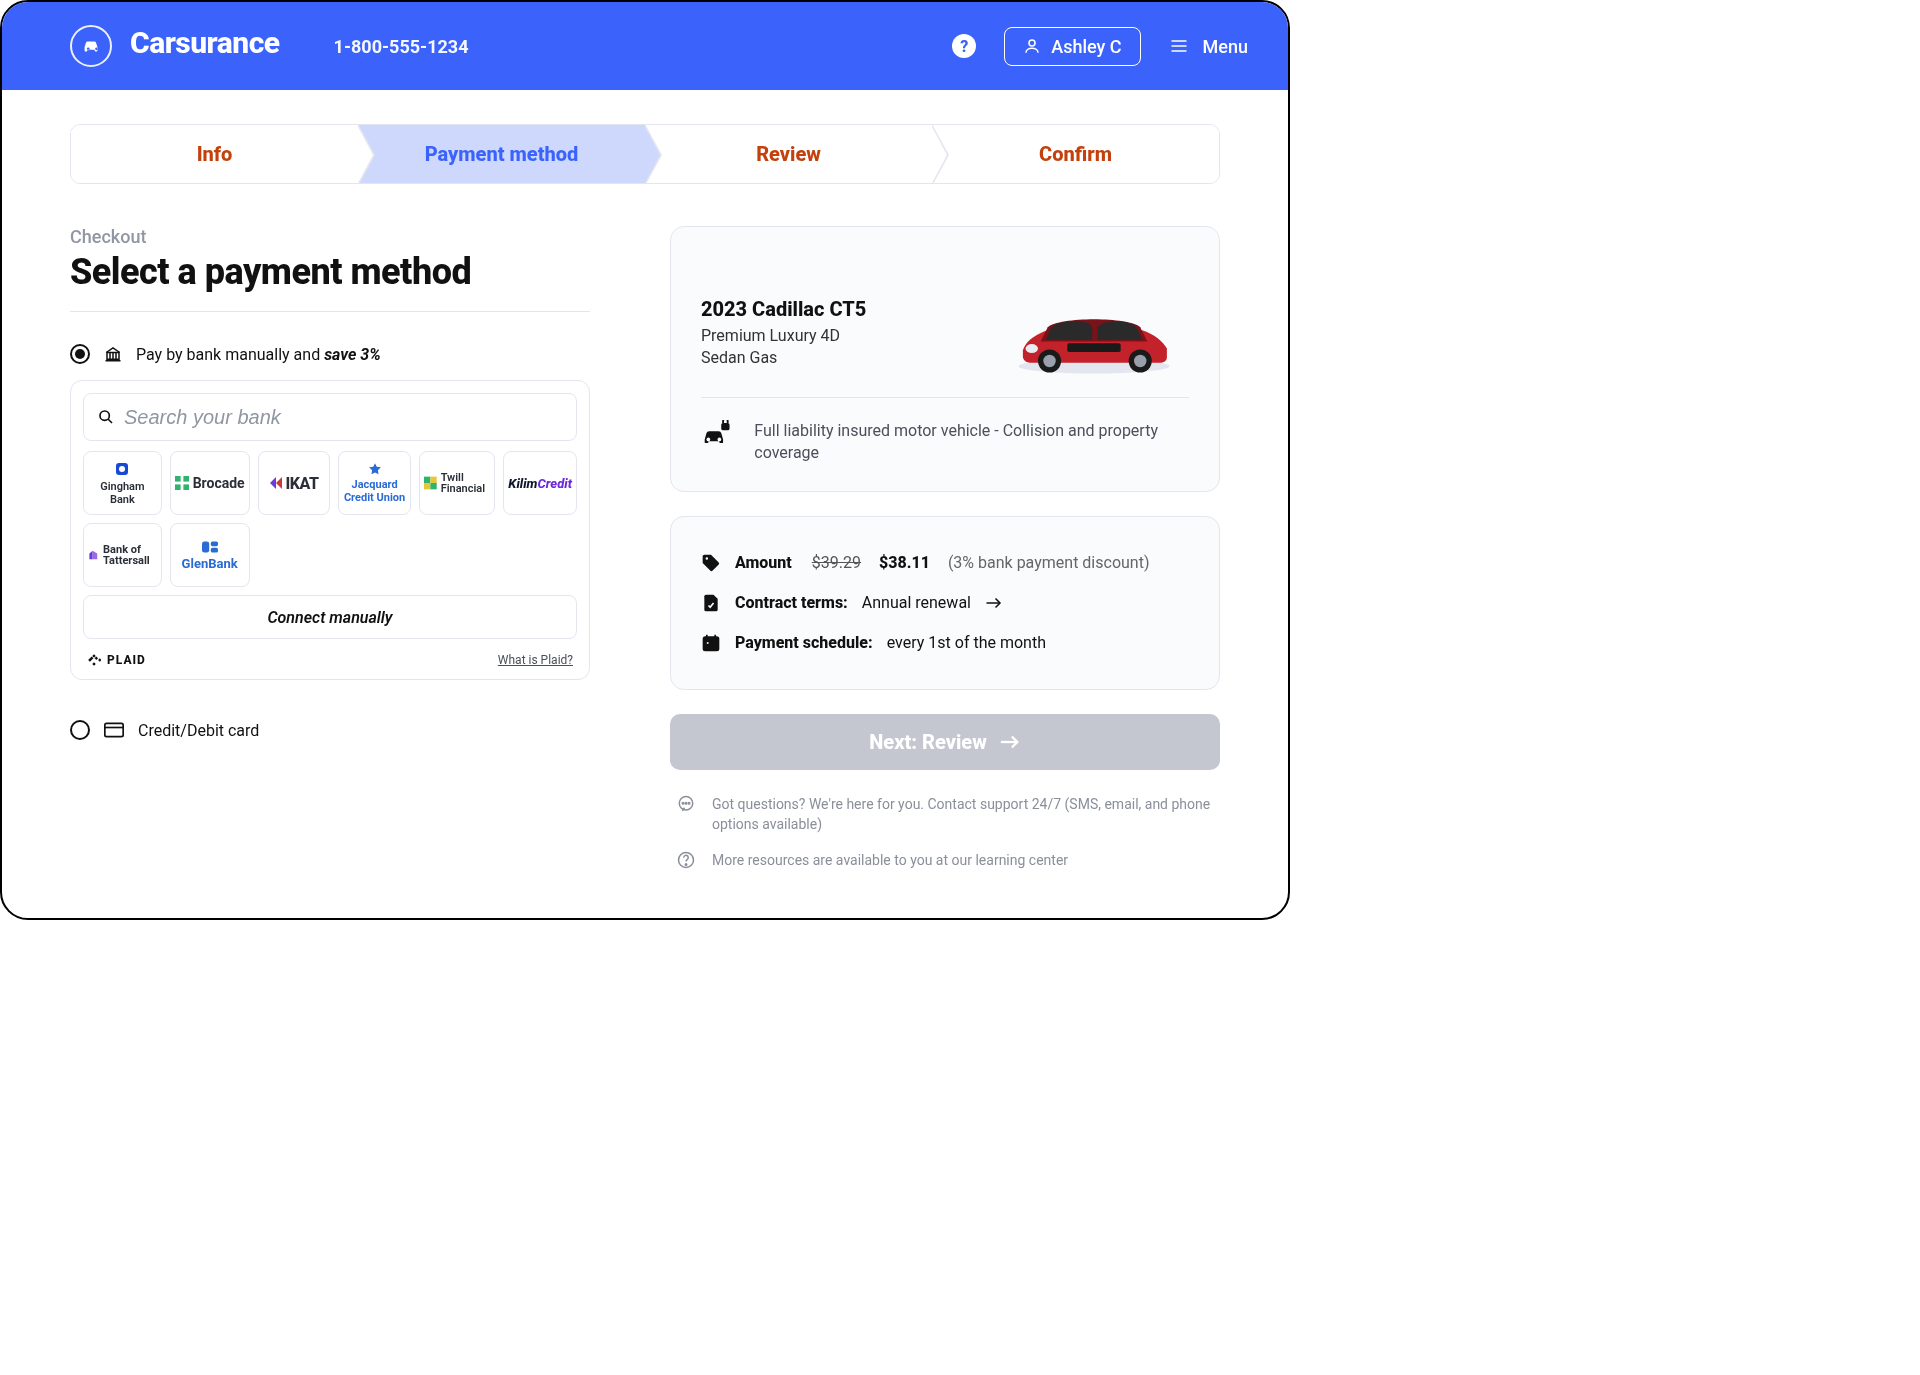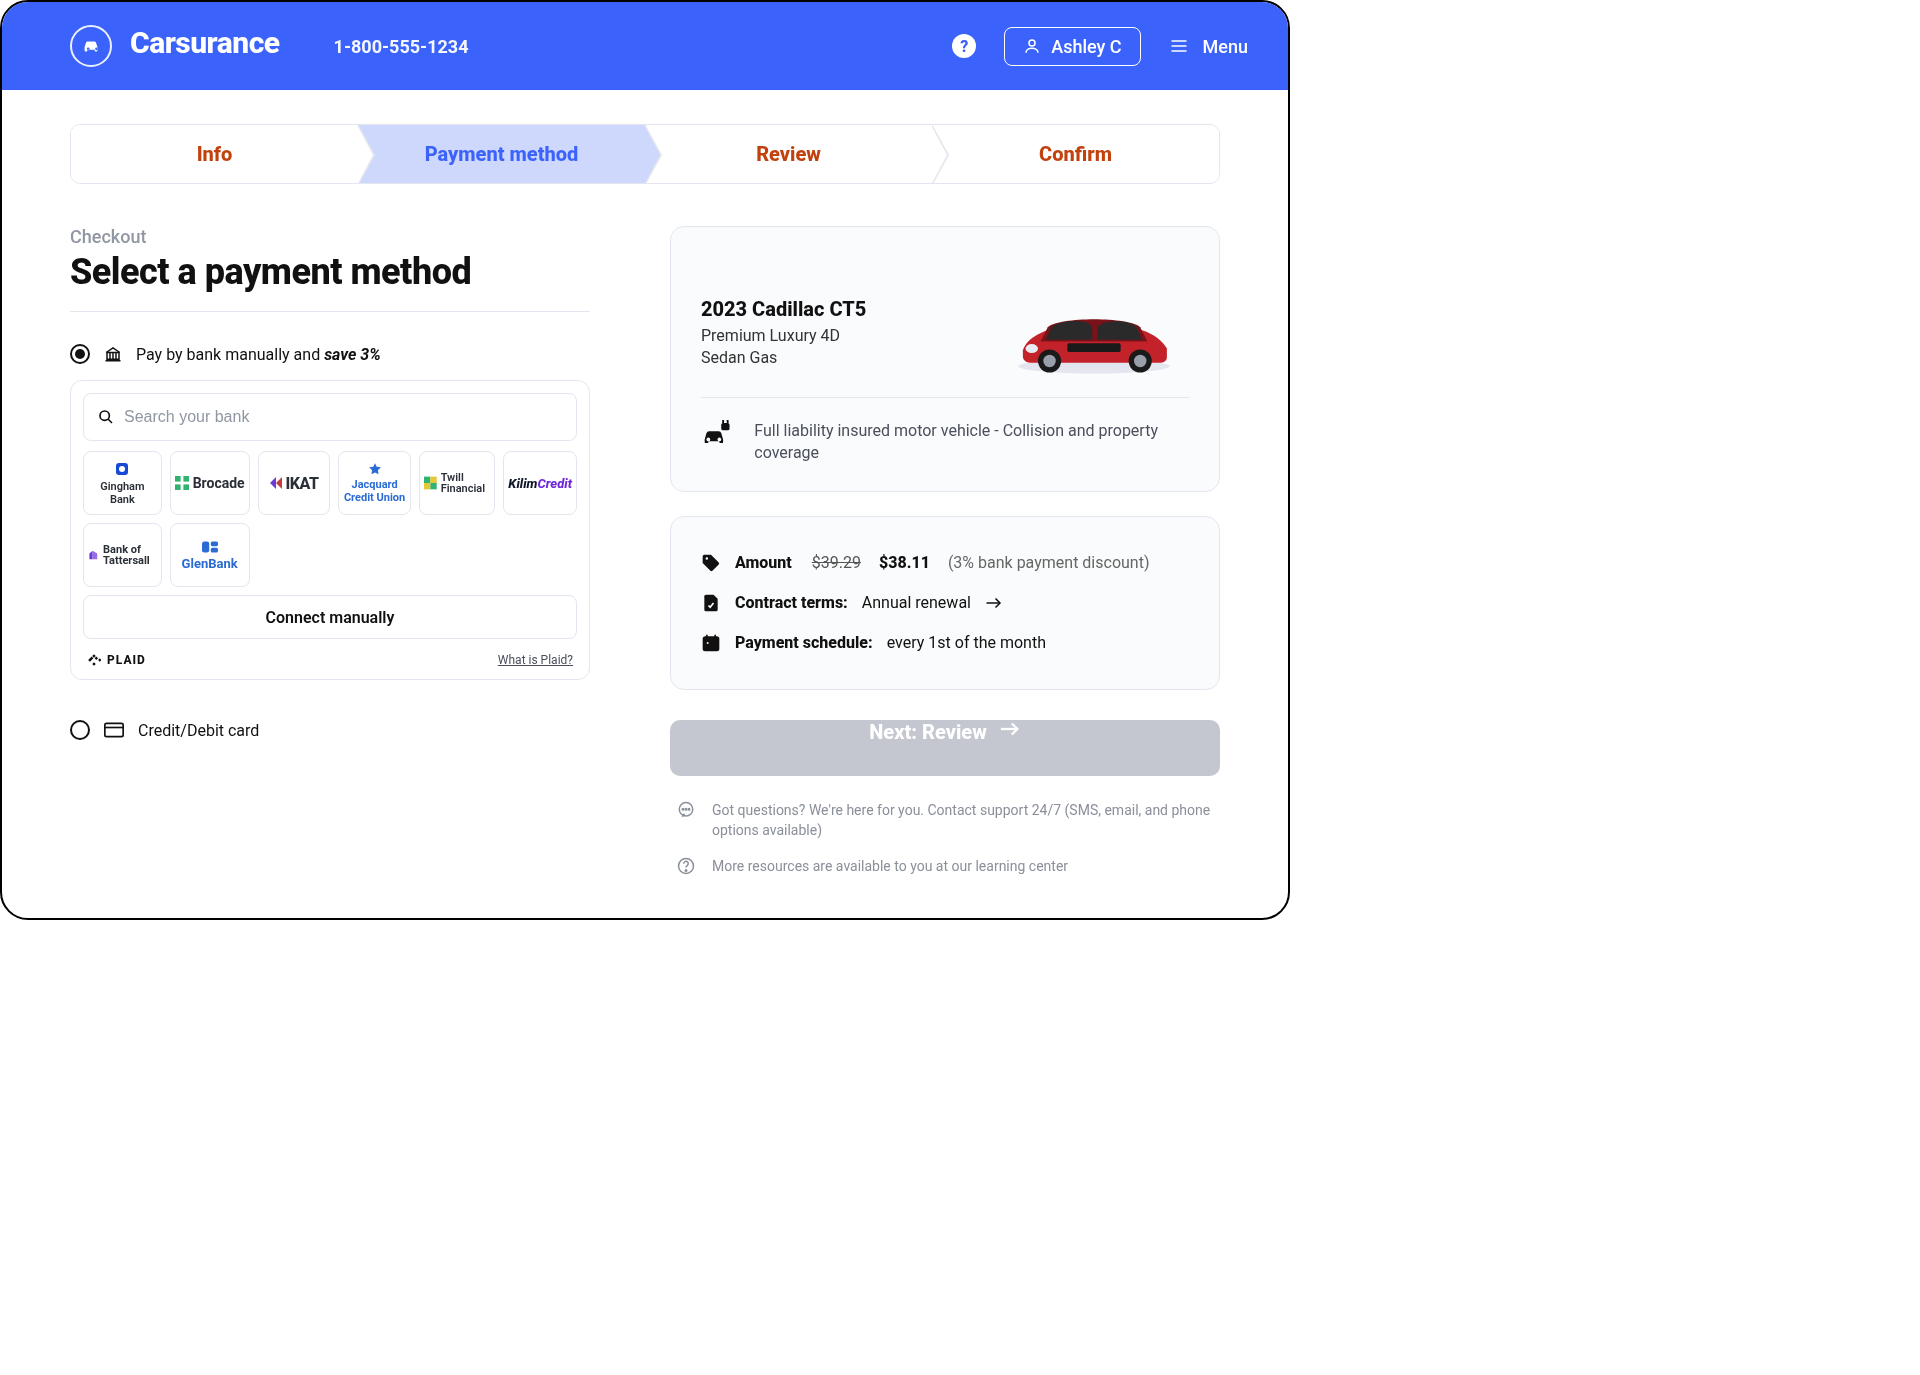--- a/index.html
+++ b/index.html
@@ -192,22 +192,23 @@
     align-items: center;
     padding: 0 14px;
     gap: 10px;
     color: #9096a2;
     font-size: 16px;
   }
   .search-bank input {
     border: none;
     outline: none;
     flex: 1;
-    font-size: 16px;
+    font-size: 20px;
     color: #14532d;
+    font-style: italic;
   }
   .search-bank input::placeholder { color: #9096a2; }
   .banks {
     display: grid;
     grid-template-columns: repeat(6, 1fr);
     gap: 8px;
     margin-top: 10px;
   }
   .bank-tile {
     border: 1px solid #e4e6ef;
@@ -228,20 +229,21 @@
   .connect-manual {
     border: 1px solid #e4e6ef;
     border-radius: 8px;
     height: 44px;
     margin-top: 8px;
     display: flex;
     align-items: center;
     justify-content: center;
     font-size: 16px;
     font-weight: 600;
+    font-style: italic;
   }
   .plaid-row {
     display: flex;
     justify-content: space-between;
     align-items: center;
     margin-top: 14px;
     padding: 0 4px;
     font-size: 12px;
   }
   .plaid-logo { display: flex; align-items: center; gap: 6px; font-weight: 800; letter-spacing: 1px; }
@@ -294,26 +296,25 @@
   .summary-card .label { font-weight: 800; }
   .strike { text-decoration: line-through; color: #555; margin-left: 6px; }
   .price { font-weight: 800; margin-left: 4px; }
   .muted { color: #666; margin-left: 4px; }
   .next-btn {
     background: #c4c7cf;
     color: #fff;
     height: 56px;
     border-radius: 10px;
     display: flex;
-    align-items: flex-start;
+    align-items: center;
     justify-content: center;
     gap: 12px;
     font-size: 20px;
     font-weight: 800;
-    margin-top: 6px;
   }
   .info-line {
     display: flex;
     gap: 16px;
     align-items: flex-start;
     color: #8a8f9a;
     font-size: 14px;
     line-height: 1.45;
     padding: 0 6px;
   }

